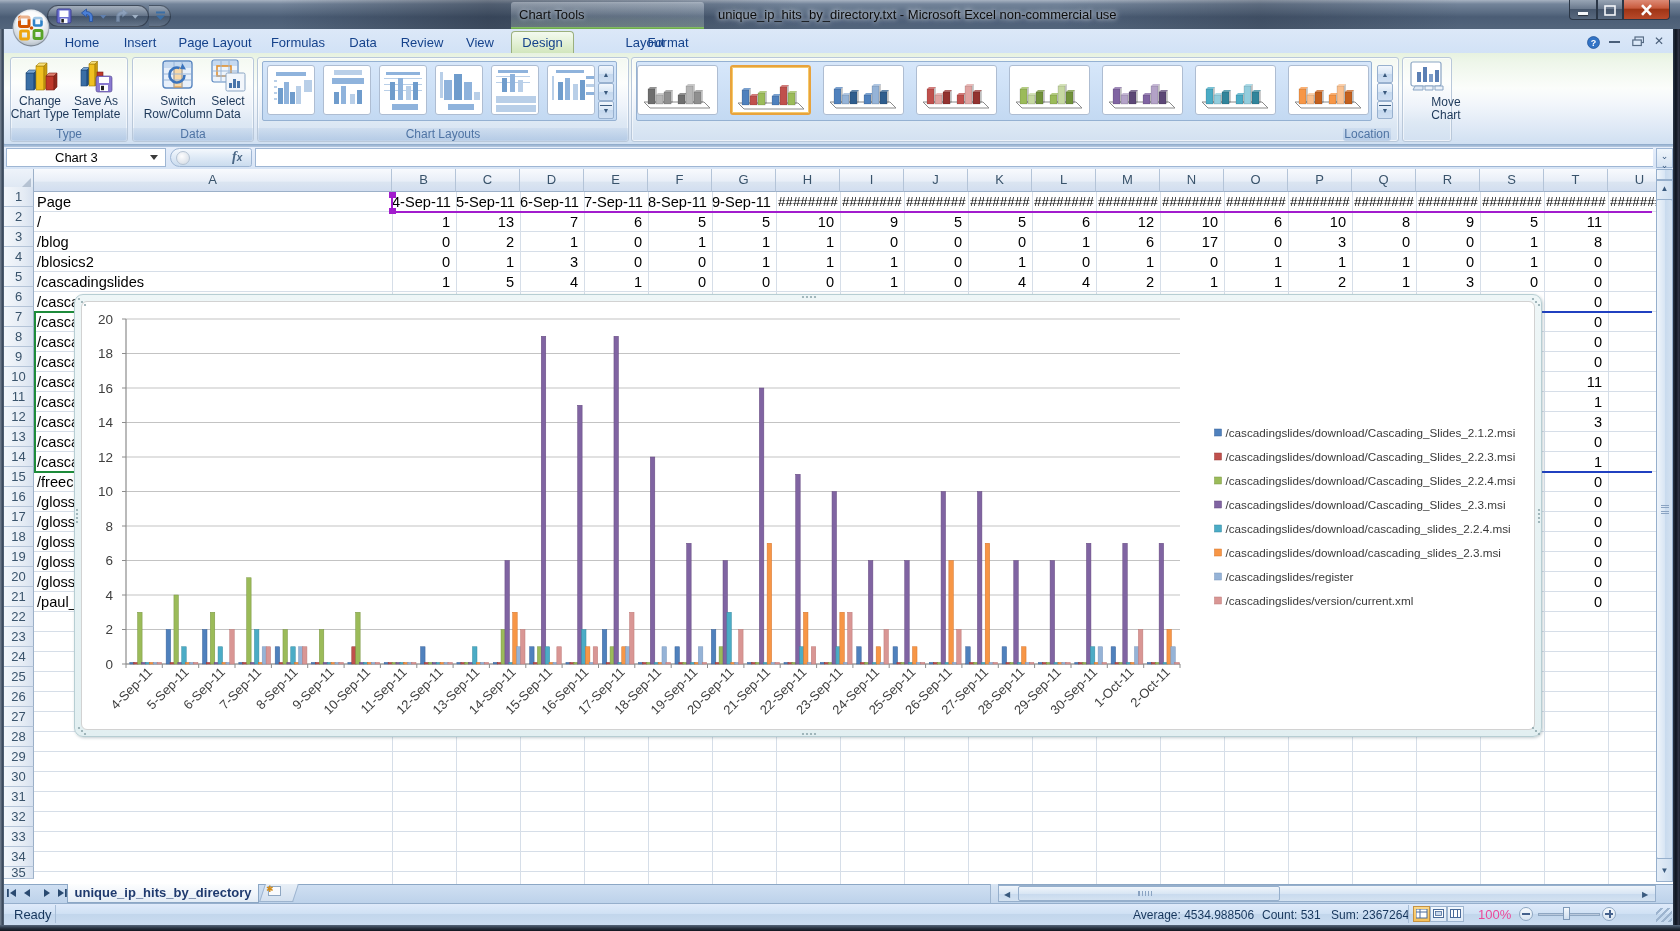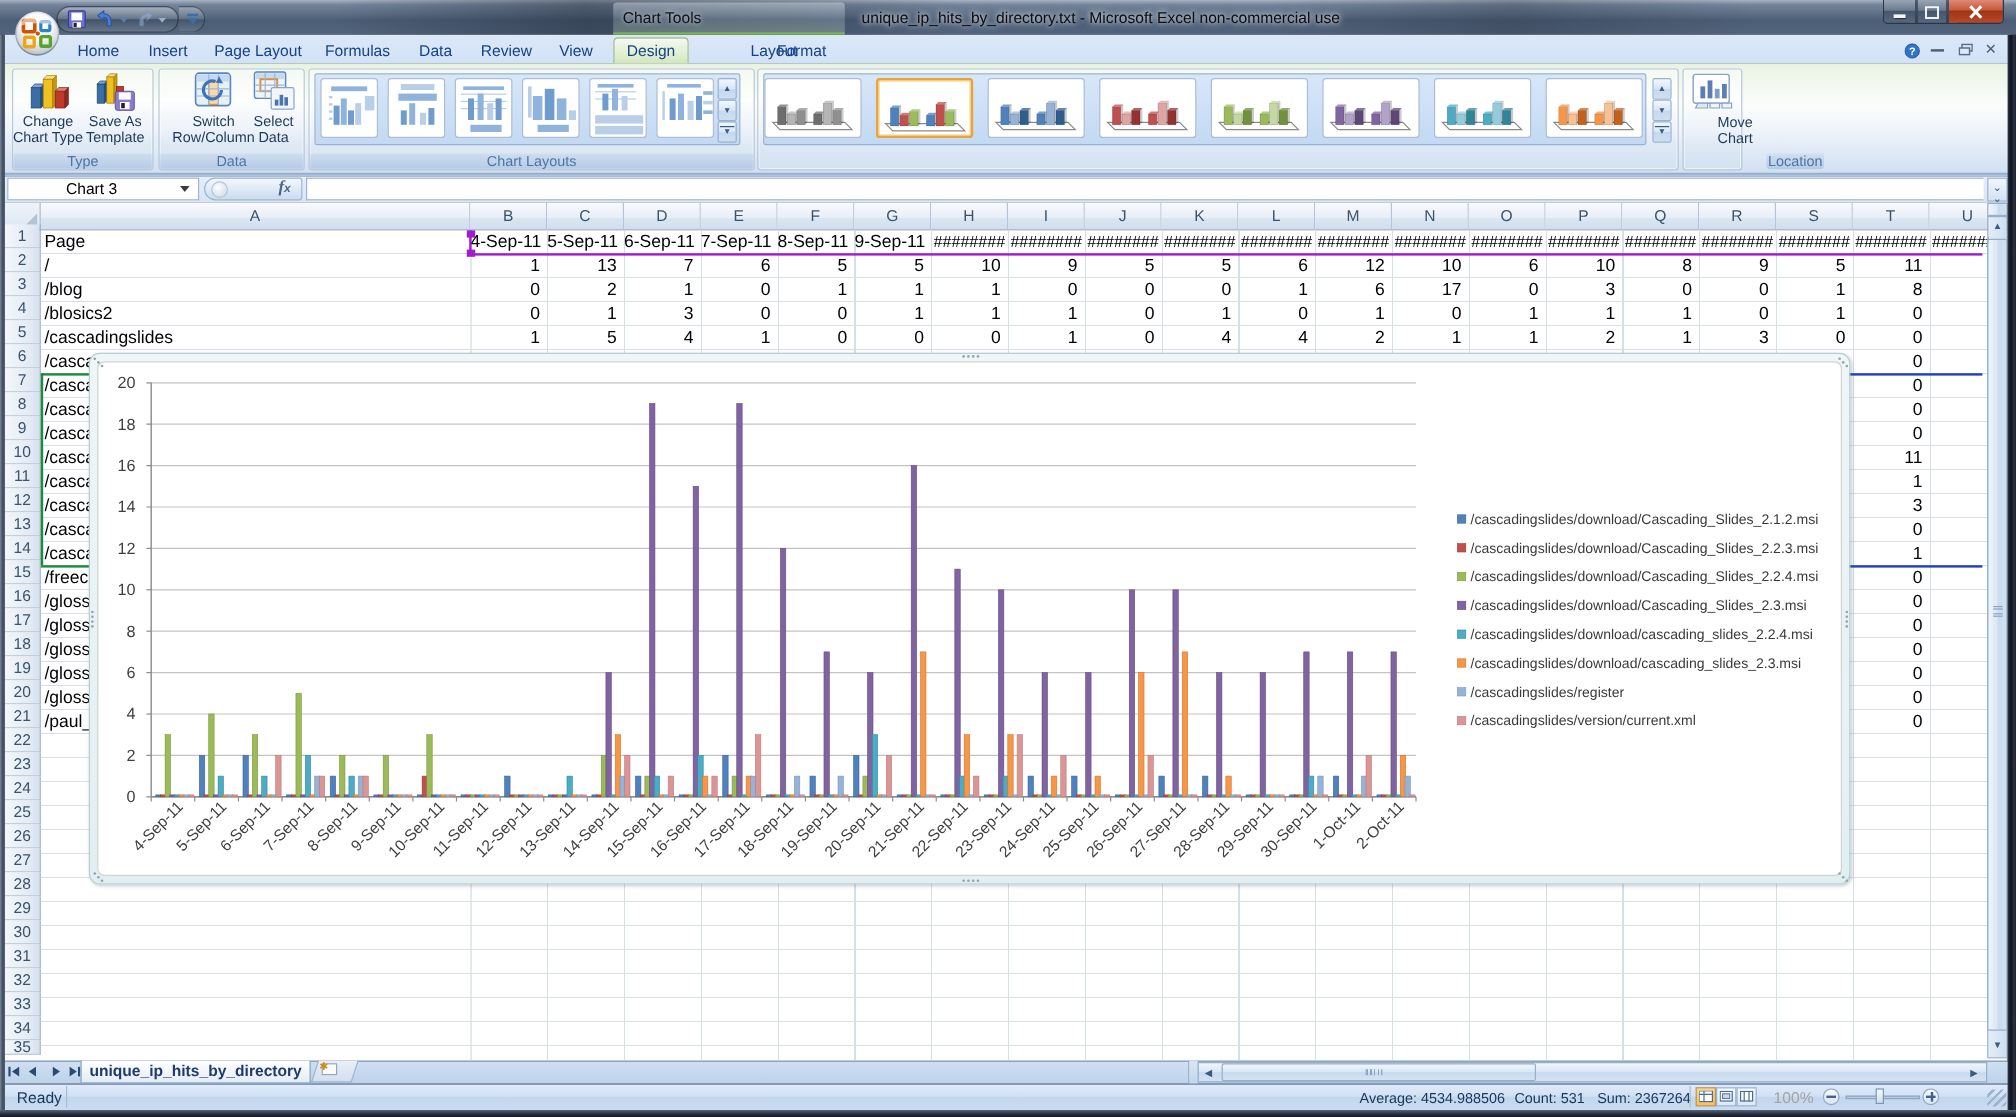--- a/index.html
+++ b/index.html
@@ -488,21 +488,21 @@
         <rect x="56" y="26" width="7" height="12" fill="#c4601d" stroke="rgba(0,0,0,0.25)" stroke-width="0.5"></rect>
         <path d="M56 26 l2 -2 h7 l-2 2 Z" fill="#c4601d" opacity="0.75"></path>
         <path d="M63 26 l2 -2 v12 l-2 2 Z" fill="rgba(0,0,0,0.2)"></path>
       </svg>
 </div>
 <div class="abs" style="left:1377px;top:65px;width:16px;height:18px;border:1px solid #98b1cf;border-radius:2px;background:linear-gradient(to bottom,#f2f7fd,#d8e6f5 50%,#c4d8ee 52%,#cfdff2);font-size:7px;color:#3a5a7e;text-align:center;line-height:18px;">▲</div>
 <div class="abs" style="left:1377px;top:83px;width:16px;height:18px;border:1px solid #98b1cf;border-radius:2px;background:linear-gradient(to bottom,#f2f7fd,#d8e6f5 50%,#c4d8ee 52%,#cfdff2);font-size:7px;color:#3a5a7e;text-align:center;line-height:18px;">▼</div>
 <div class="abs" style="left:1377px;top:101px;width:16px;height:18px;border:1px solid #98b1cf;border-radius:2px;background:linear-gradient(to bottom,#f2f7fd,#d8e6f5 50%,#c4d8ee 52%,#cfdff2);font-size:7px;color:#3a5a7e;text-align:center;line-height:18px;">▼</div>
 <div class="abs" style="left:1379px;top:105px;width:12px;height:1px;background:#3a5a7e;"></div>
 <div class="grp abs" style="left:1402px;top:57px;width:50px;"></div>
-<div class="abs" style="left:1472px;top:128px;width:48px;height:13px;text-align:center;font-size:12px;color:#4f74a4;background:linear-gradient(to bottom,rgba(186,206,231,.35),rgba(160,188,222,.6));border-radius:0 0 3px 3px;line-height:13px;">Location</div>
+<div class="abs" style="left:1343px;top:128px;width:48px;height:13px;text-align:center;font-size:12px;color:#4f74a4;background:linear-gradient(to bottom,rgba(186,206,231,.35),rgba(160,188,222,.6));border-radius:0 0 3px 3px;line-height:13px;">Location</div>
 <svg class="abs" style="left:1409px;top:60px;" width="36" height="34" viewBox="0 0 36 34">
 <rect x="2" y="2" width="30" height="24" rx="2" fill="#fff" stroke="#8aa5c4" stroke-width="1.2"></rect>
 <rect x="8" y="12" width="4" height="10" fill="#5b7fb4"></rect>
       <rect x="14" y="7" width="4" height="15" fill="#5b7fb4"></rect>
       <rect x="20" y="14" width="4" height="8" fill="#7d9cc8"></rect>
       <rect x="26" y="10" width="4" height="12" fill="#5b7fb4"></rect>
 <path d="M6 26 h8 v4 h-10 Z" fill="#dfe9f5" stroke="#8aa5c4" stroke-width="1"></path>
 <path d="M16 26 h8 v4 h-8 Z" fill="#eef3fa" stroke="#8aa5c4" stroke-width="1"></path>
 <path d="M26 26 h8 v4 h-8 Z" fill="#eef3fa" stroke="#8aa5c4" stroke-width="1"></path>
 </svg>
@@ -1157,21 +1157,21 @@
     </svg>
 <svg class="abs" style="left:1433px;top:909px;" width="12" height="10" viewBox="0 0 12 10">
       <rect x="0.5" y="0.5" width="10" height="8" fill="#fff" stroke="#4a6b99"></rect>
       <rect x="2.5" y="2.5" width="6" height="4" fill="#c8d8ec" stroke="#4a6b99" stroke-width="0.8"></rect>
     </svg>
 <svg class="abs" style="left:1450px;top:909px;" width="12" height="10" viewBox="0 0 12 10">
       <rect x="0.5" y="0.5" width="10" height="8" fill="#fff" stroke="#4a6b99"></rect>
       <line x1="3.5" y1="0" x2="3.5" y2="9" stroke="#4a6b99"></line>
       <line x1="7.5" y1="0" x2="7.5" y2="9" stroke="#4a6b99"></line>
     </svg>
-<div class="abs" style="left:1478px;top:907px;font-size:13px;color:#a3a3a3;">100%</div>
+<div class="abs" style="left:1478px;top:907px;font-size:13px;color:#ec4899;">100%</div>
 <div class="abs" style="left:1519px;top:907px;width:14px;height:14px;border-radius:50%;background:linear-gradient(to bottom,#f6fafd,#d8e5f2);border:1px solid #8fa7c2;"></div>
 <div class="abs" style="left:1522px;top:913px;width:8px;height:2px;background:#44618c;"></div>
 <div class="abs" style="left:1538px;top:913px;width:62px;height:3px;background:#b9c9dd;border:1px solid #8fa7c2;"></div>
 <div class="abs" style="left:1563px;top:907px;width:7px;height:13px;background:linear-gradient(to bottom,#f4f9fd,#cfdeee);border:1px solid #7e99b8;"></div>
 <div class="abs" style="left:1602px;top:907px;width:14px;height:14px;border-radius:50%;background:linear-gradient(to bottom,#f6fafd,#d8e5f2);border:1px solid #8fa7c2;"></div>
 <div class="abs" style="left:1605px;top:913px;width:8px;height:2px;background:#44618c;"></div>
 <div class="abs" style="left:1605.5px;top:910px;width:2px;height:8px;background:#44618c;margin-left:3px;"></div>
 <div class="abs" style="left:1656px;top:908px;width:16px;height:14px;background:repeating-linear-gradient(135deg,transparent 0 3px,#9db4cf 3px 5px);"></div>
 <div id="bleft" class="abs"></div>
     <div id="bright" class="abs"></div>

